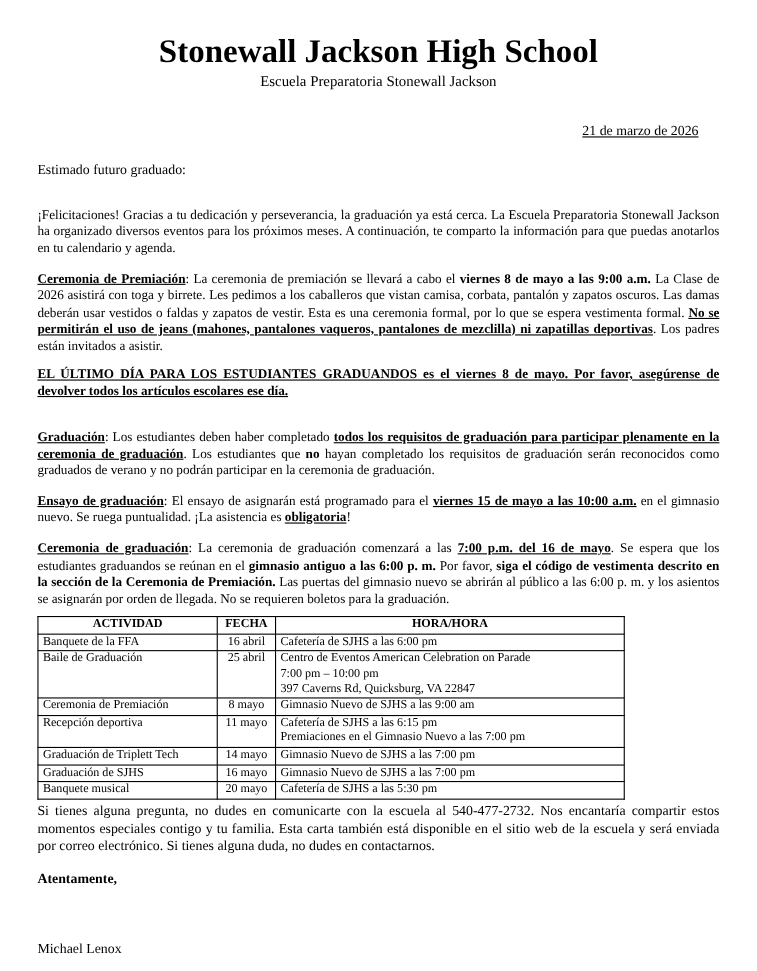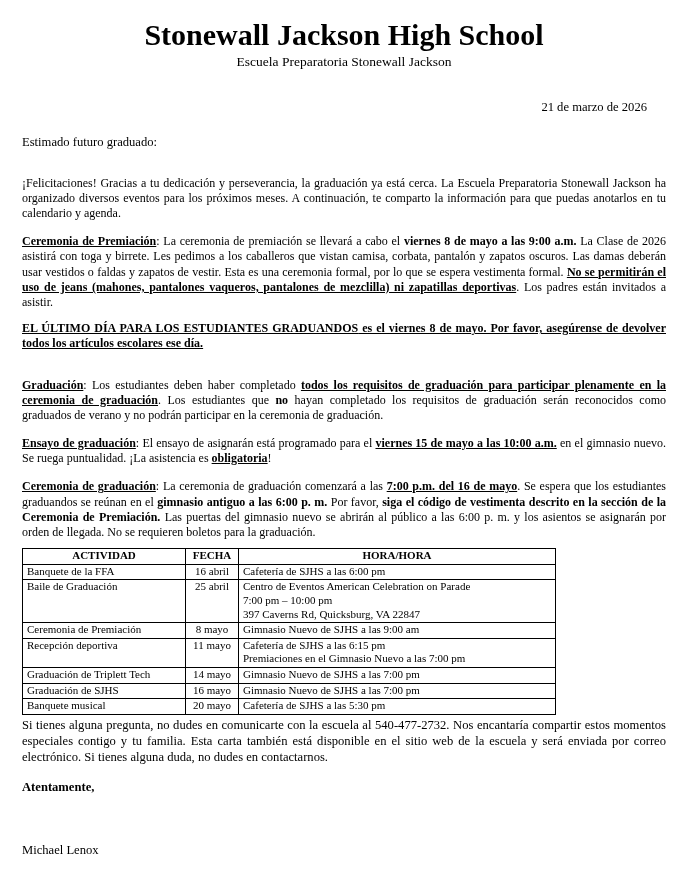--- a/index.html
+++ b/index.html
@@ -11,21 +11,21 @@
     width: 688px;
     height: 883px;
     font-family: "Liberation Serif", "DejaVu Serif", serif;
     color: #000000;
     overflow: hidden;
   }
   .page {
     position: relative;
     width: 688px;
     height: 684px;
-    padding: 4px;
+    padding: 16px;
     box-sizing: border-box;
   }
   .inner {
     padding: 10px 18px 0 18px;
   }
   .school-title {
     text-align: center;
     font-size: 30px;
     font-weight: bold;
     line-height: 1.12;
@@ -37,20 +37,21 @@
     font-size: 13.5px;
     font-weight: normal;
     line-height: 1.2;
     margin: 2px 0 0 0;
   }
   .date-line {
     text-align: right;
     font-size: 12.6px;
     margin-top: 30px;
     padding-right: 19px;
+    text-decoration: underline;
   }
   .salutation {
     font-size: 12.6px;
     margin-top: 20px;
   }
   p.body {
     font-size: 12px;
     line-height: 1.265;
     text-align: justify;
     margin: 13px 0 0 0;

